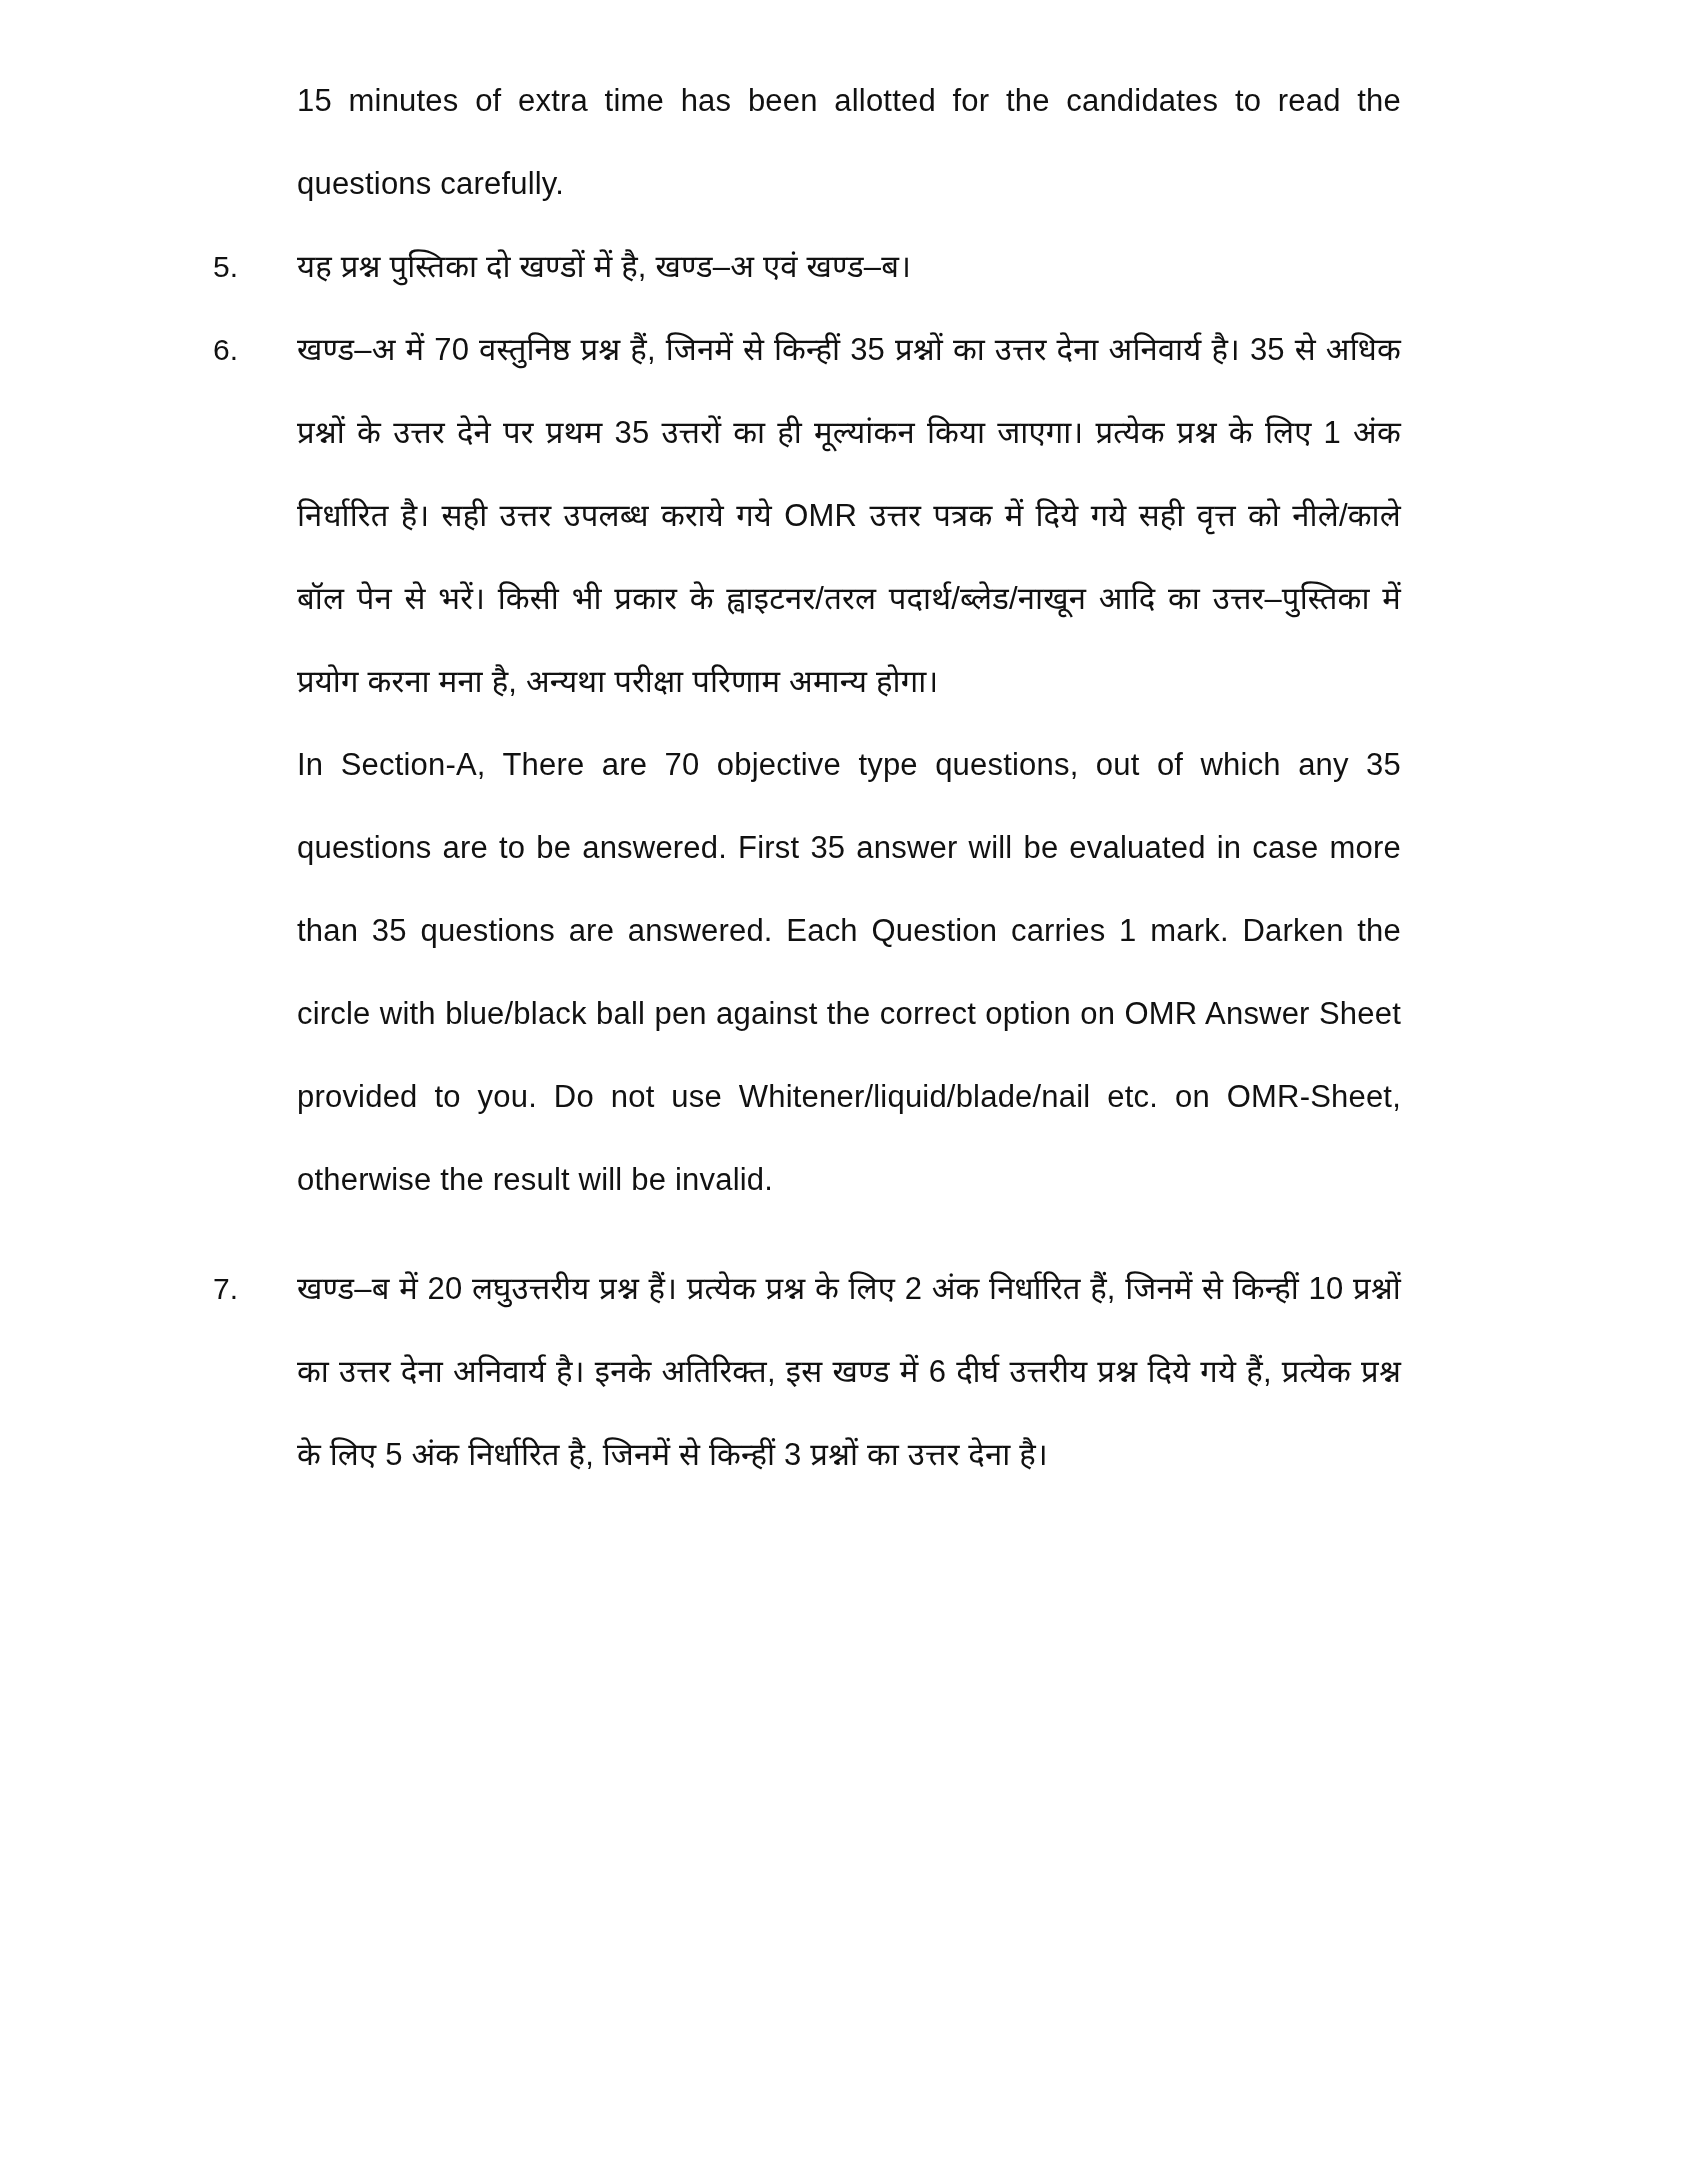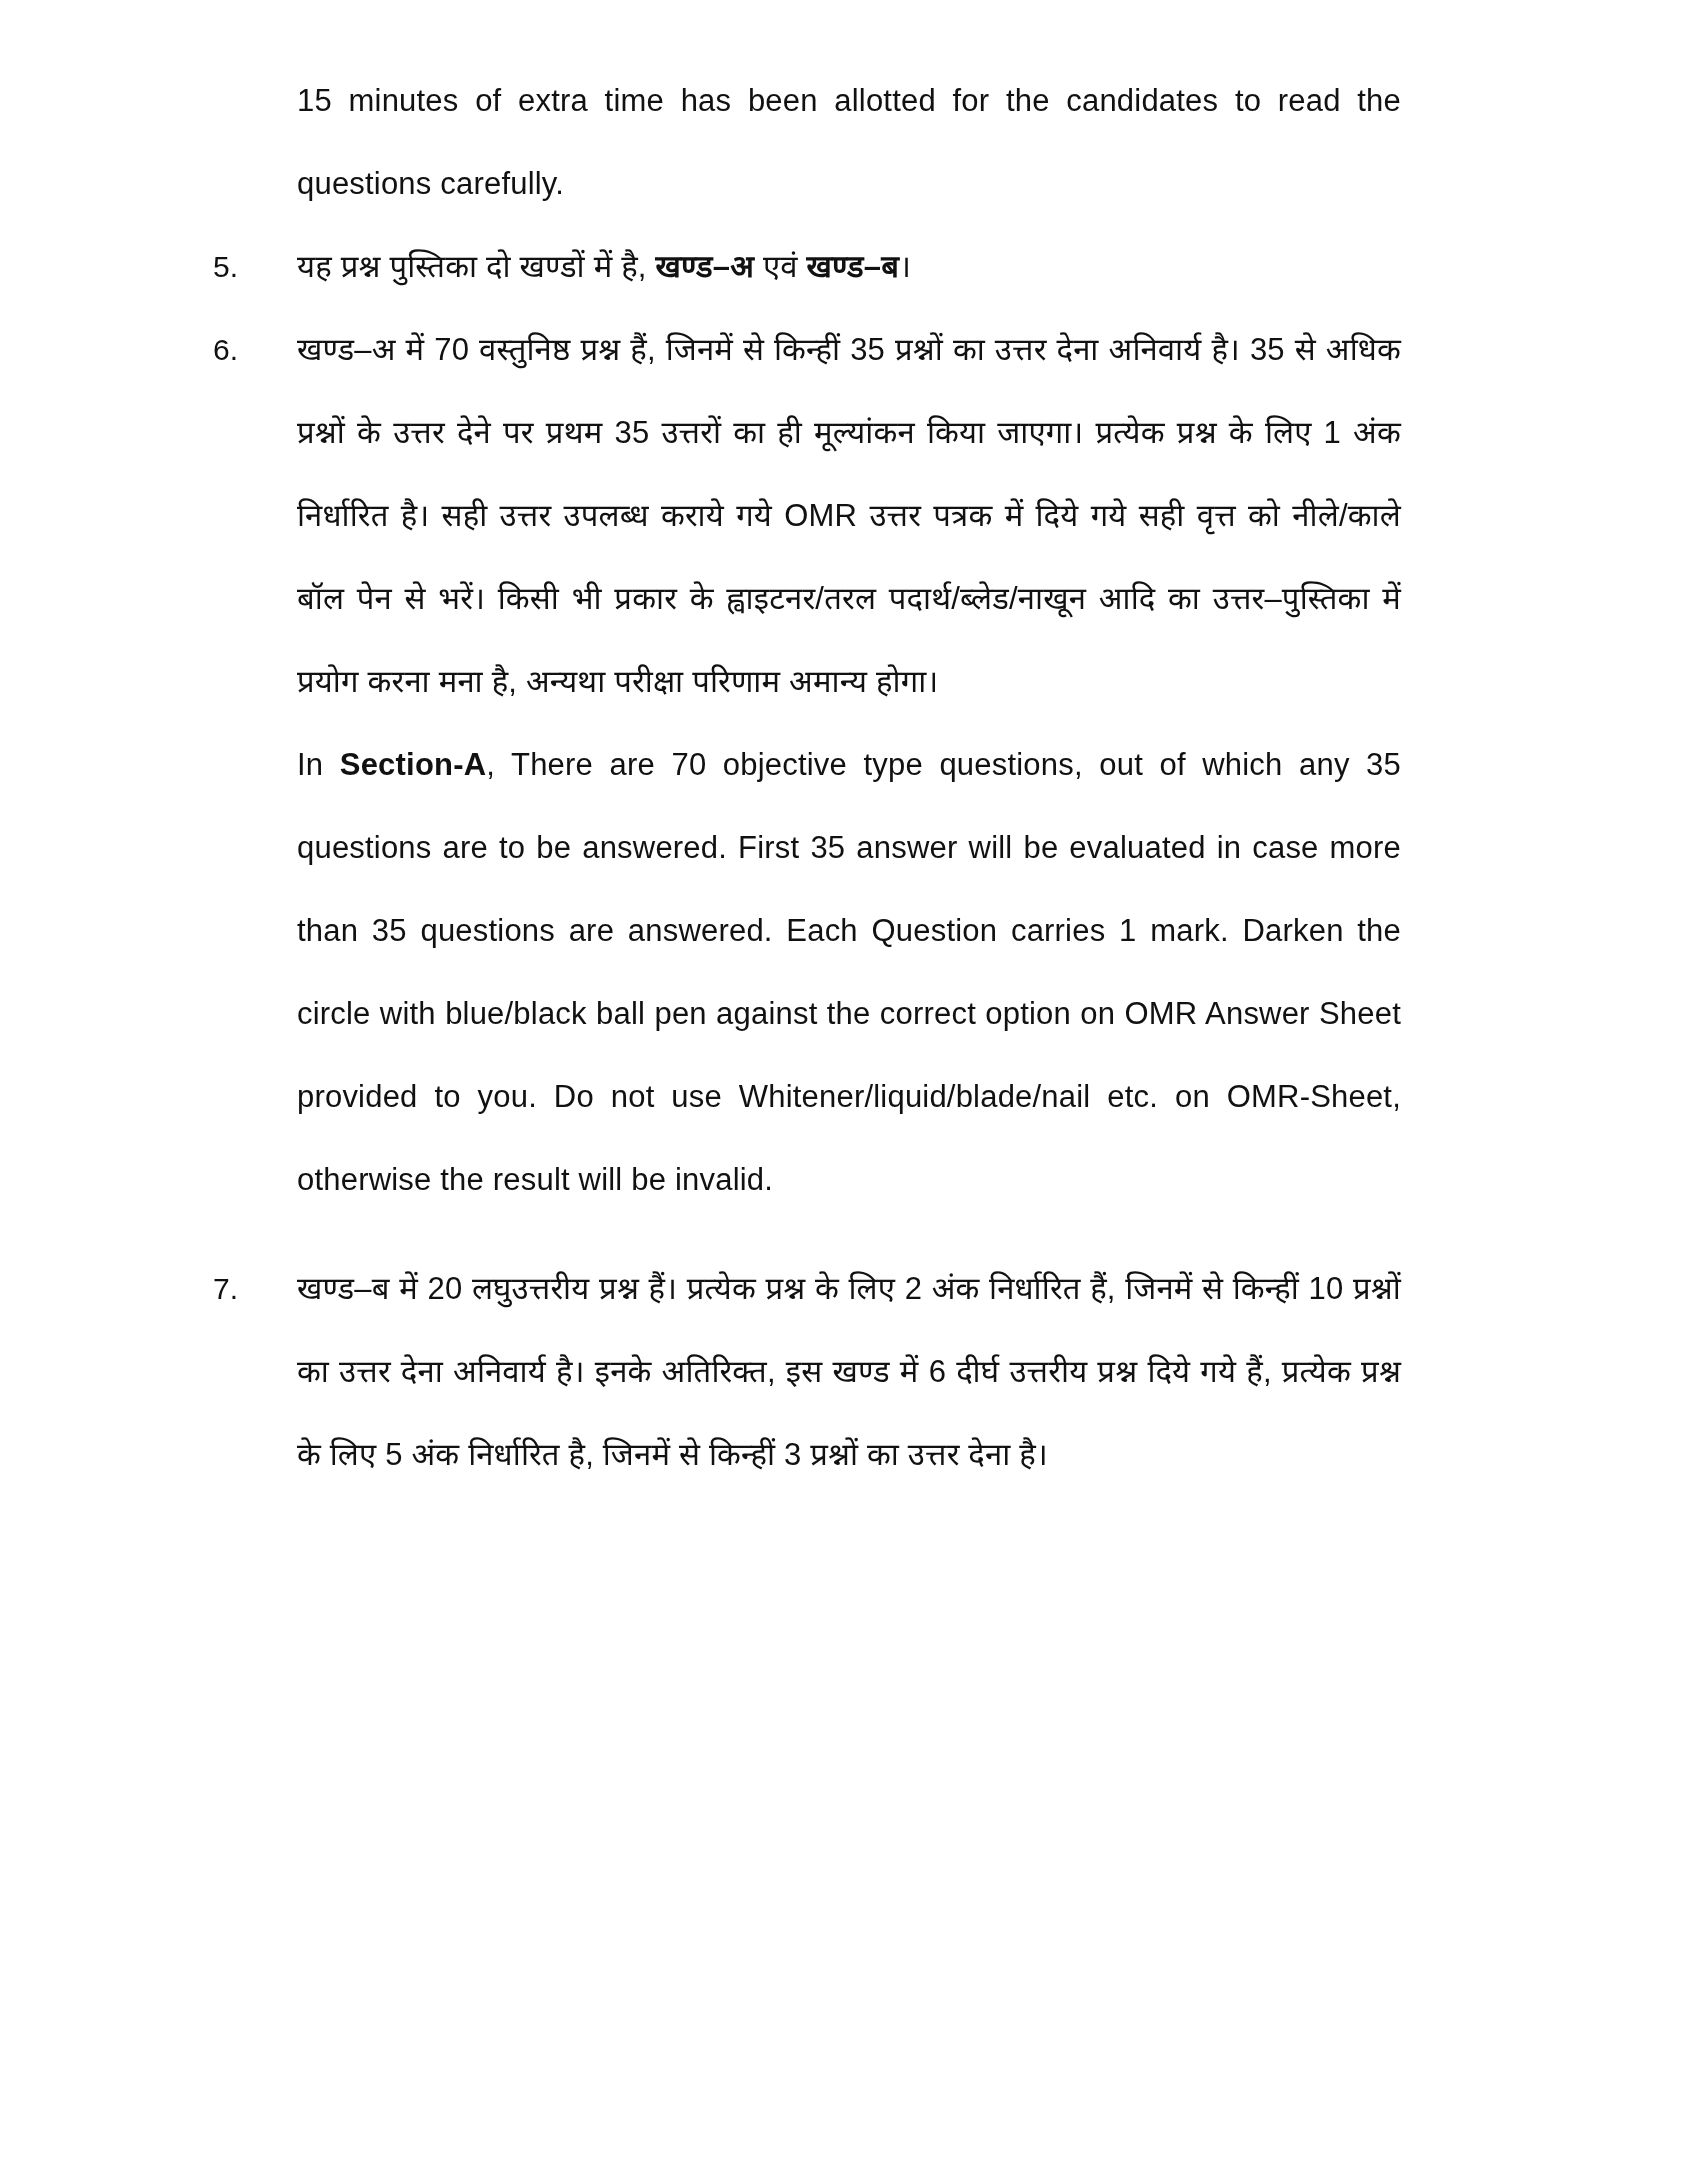--- a/index.html
+++ b/index.html
@@ -42,21 +42,21 @@
   }
   .para {
     margin: 0;
     font-size: 31px;
     line-height: 83px;
     text-align: justify;
     letter-spacing: 0.2px;
     color: #111111;
   }
   .b {
-    font-weight: 700;
+    font-weight: 400;
   }
   .pageno {
     position: absolute;
     left: 1084px;
     top: 2051px;
     font-size: 27px;
     color: #111111;
   }
 </style>
 </head>

